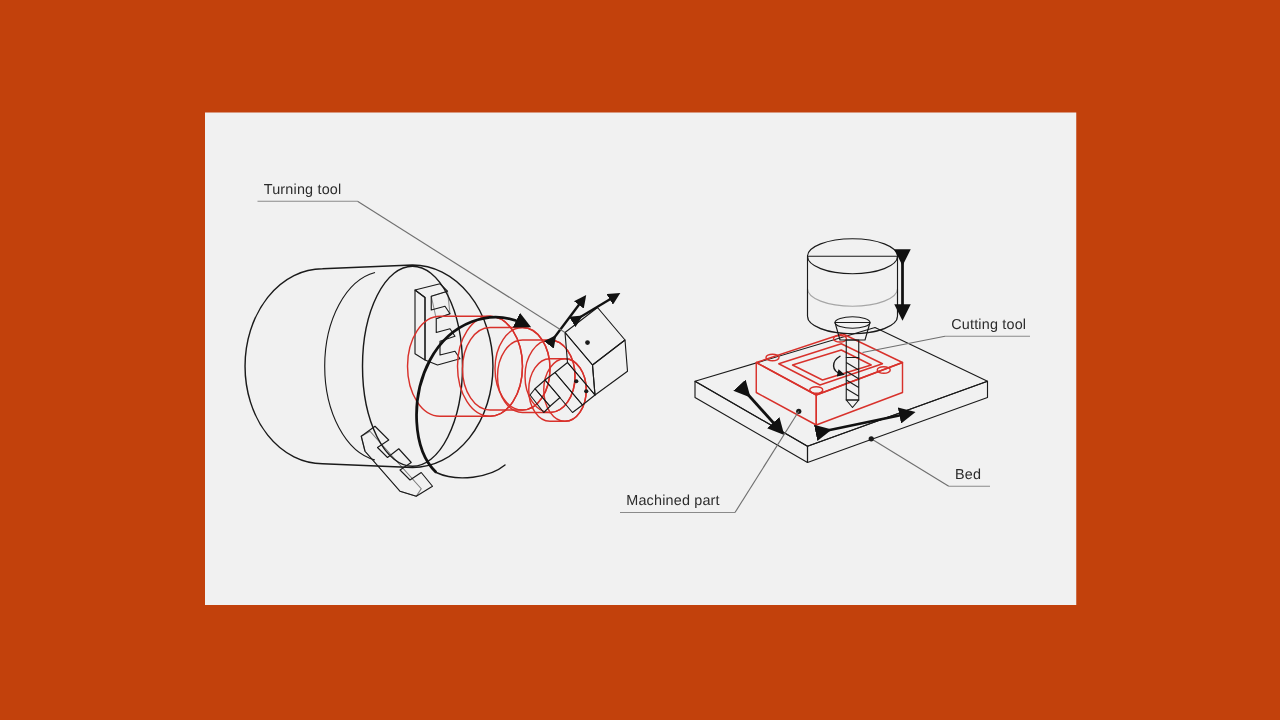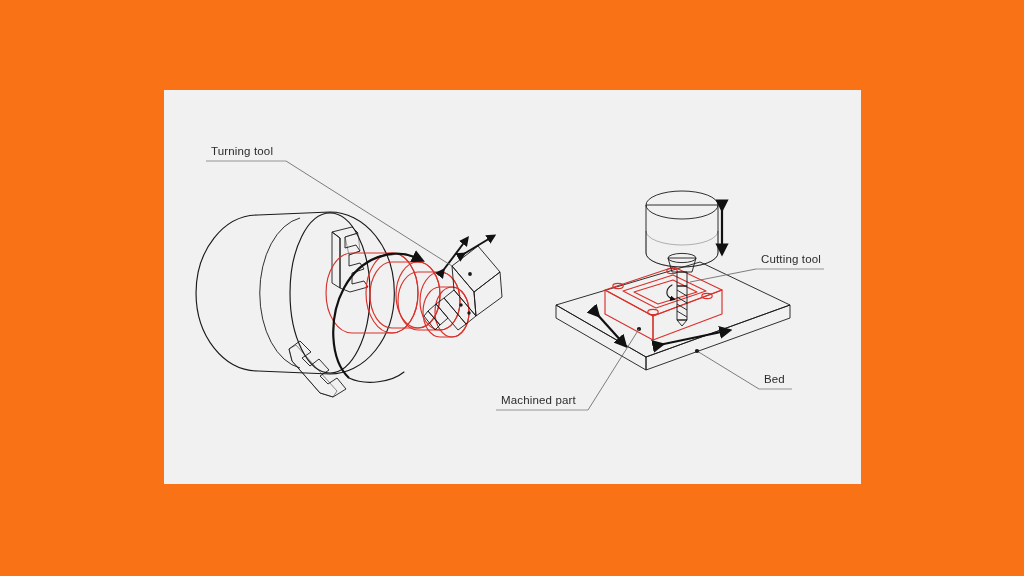--- a/index.html
+++ b/index.html
@@ -11,21 +11,21 @@
   body {
     width: 1024px;
     height: 576px;
     font-family: "Liberation Sans", sans-serif;
     overflow: hidden;
   }
   #stage {
     position: relative;
     width: 1024px;
     height: 576px;
-    background: #f97316;
+    background: #c2410c;
   }
   #panel {
     position: absolute;
     left: 164px;
     top: 90px;
     width: 697px;
     height: 394px;
     background: #f1f1f1;
   }
   svg#diagram {

